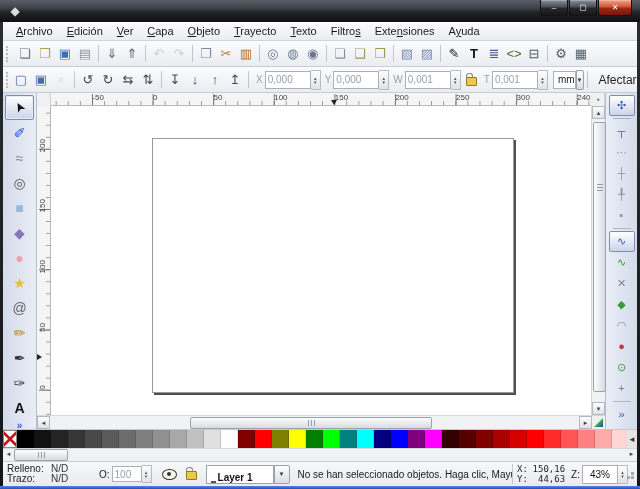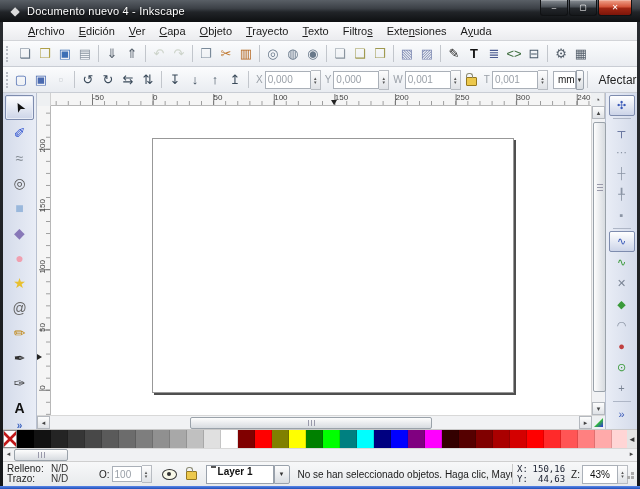--- a/index.html
+++ b/index.html
@@ -14,21 +14,21 @@
   .caption{position:absolute;right:8px;top:0;display:flex;}
   .cap-btn{height:15px;border:1px solid #101214;border-top:none;border-radius:0 0 3px 3px;
     margin-left:1px;display:flex;align-items:center;justify-content:center;
     color:#fff;font-size:8px;background:linear-gradient(#8a9096,#4a5056 45%,#24282c 55%,#16181b);box-shadow:inset 0 1px 0 rgba(255,255,255,.25);}
   .cap-min{width:26px}.cap-max{width:26px}
   .cap-close{width:32px;background:linear-gradient(#f0a28a,#d4553a 45%,#a02612 55%,#7c150a);}
   
   .client{position:absolute;left:3px;right:3px;top:22px;bottom:3px;background:#f0f0f0;
     display:flex;flex-direction:column;overflow:hidden;}
   .menubar{height:18px;background:linear-gradient(#fcfcfd,#ebecef);border-bottom:1px solid #d2d4d8;
-    display:flex;align-items:center;padding-left:18px;font-size:11px;color:#1a1a1a;flex:none;}
+    display:flex;align-items:center;padding-left:6px;font-size:11px;color:#1a1a1a;flex:none;}
   .menu-item{padding:1px 7px;}
   .toolbar{height:25px;background:linear-gradient(#fbfcfd,#e9ecf1);border-bottom:1px solid #c9cdd4;
     display:flex;align-items:center;padding:0 2px;flex:none;}
   .tb-grip{width:4px;height:16px;border-left:2px dotted #b8bcc4;margin:0 3px 0 1px;}
   .tb-btn{width:20px;height:21px;border-radius:2px;display:flex;align-items:center;justify-content:center;flex:none;}
   .tb-btn .glyph{font-size:13px;line-height:1;}
   .tb-btn.disabled{opacity:.45;filter:grayscale(.4);}
   .tb-sep{width:1px;height:17px;background:#c2c6cc;margin:0 3px;flex:none;}
   .fld-label{font-size:10px;color:#9aa0a8;margin:0 2px 0 4px;}
   .fld{width:40px;height:16px;border:1px solid #aab0b8;background:#fff;font-size:10px;color:#9aa0a8;
@@ -107,39 +107,38 @@
   .ps-thumb{position:absolute;left:11px;top:0;width:52px;height:10px;border:1px solid #9aa2aa;border-radius:2px;
     background:linear-gradient(#fdfdfd,#d7dbe0);display:flex;align-items:center;justify-content:center;}
   
   .statusbar{height:24px;background:linear-gradient(#f7f8f9,#e8eaec);display:flex;align-items:center;font-size:10px;color:#222;flex:none;}
   .fs-block{display:grid;grid-template-columns:44px 30px;line-height:10px;padding-left:4px;width:86px;flex:none;}
   .fs-block .val{color:#333;}
   .o-block{display:flex;align-items:center;flex:none;margin-left:6px;}
   .o-fld{width:24px;height:14px;border:1px solid #aab0b8;background:#fff;font-size:10px;color:#9aa0a8;padding:0 2px;}
   .eye{width:13px;height:9px;border:1px solid #333;border-radius:50%;position:relative;margin:0 4px 0 10px;background:#f8f8e8;flex:none;}
   .eye:before{content:"";position:absolute;left:4px;top:2px;width:4px;height:4px;border-radius:50%;background:#333;}
-  .layer-box{width:62px;height:17px;border:1px solid #9aa2ac;background:#fff;display:flex;align-items:flex-start;
+  .layer-box{width:62px;height:17px;border:1px solid #9aa2ac;background:#fff;display:flex;align-items:flex-end;
     font-size:10px;font-weight:bold;color:#111;padding-left:4px;margin-left:6px;flex:none;}
   .layer-dash{width:5px;height:2px;background:#555;margin-right:2px;}
   .msg{flex:1;white-space:nowrap;overflow:hidden;padding-left:8px;color:#1a1a1a;min-width:0;}
   .xy-block{border-left:1px solid #c8c8c8;padding:0 4px;font-family:"DejaVu Sans Mono",monospace;font-size:9px;line-height:10px;color:#1a2030;flex:none;display:grid;grid-template-columns:12px 36px;}
   .xy-block .num{text-align:right;}
   .z-block{display:flex;align-items:center;flex:none;padding:0 2px;}
   .z-fld{width:30px;height:15px;border:1px solid #aab0b8;background:#fff;font-size:10px;color:#111;text-align:center;}
   .resize-grip{width:3px;height:3px;background:#aaa;box-shadow:-4px 0 0 #aaa,0 -4px 0 #aaa;margin:8px 3px 2px 1px;flex:none;}
   .win-bottom{position:absolute;left:0;right:0;bottom:0;height:3px;background:linear-gradient(#5a86e8,#1f4fb8);}
 </style>
 </head>
 <body>
 
 <div class="window" data-name="inkscape-window">
 
   <div class="titlebar" data-name="titlebar">
     <span class="app-icon" data-name="inkscape-logo-icon">◆</span>
-    <span class="title-text" data-name="window-title">Documento nuevo 4 - Inkscape</span>
     <div class="caption" id="caption-buttons">
         <div class="cap-btn cap-min" data-name="minimize-button">
           <span data-name="minimize-icon">–</span>
         </div>
         <div class="cap-btn cap-max" data-name="maximize-button">
           <span data-name="maximize-icon">▢</span>
         </div>
         <div class="cap-btn cap-close" data-name="close-button">
           <span data-name="close-icon">✕</span>
         </div>

